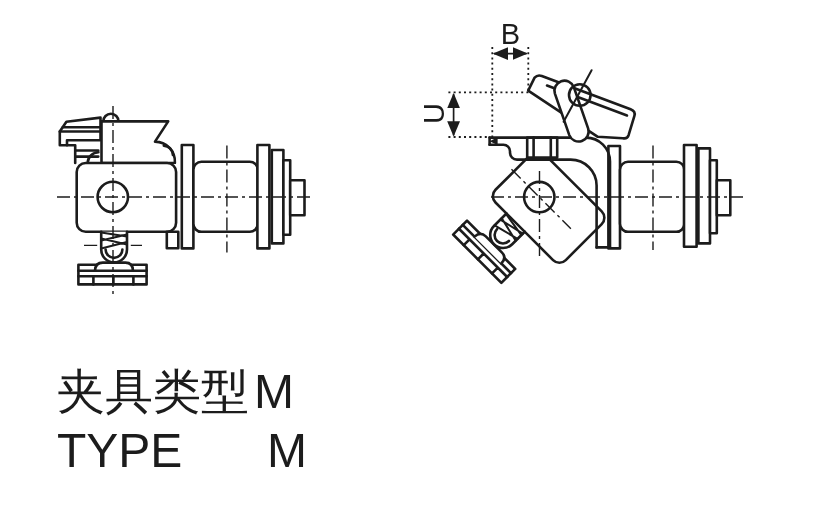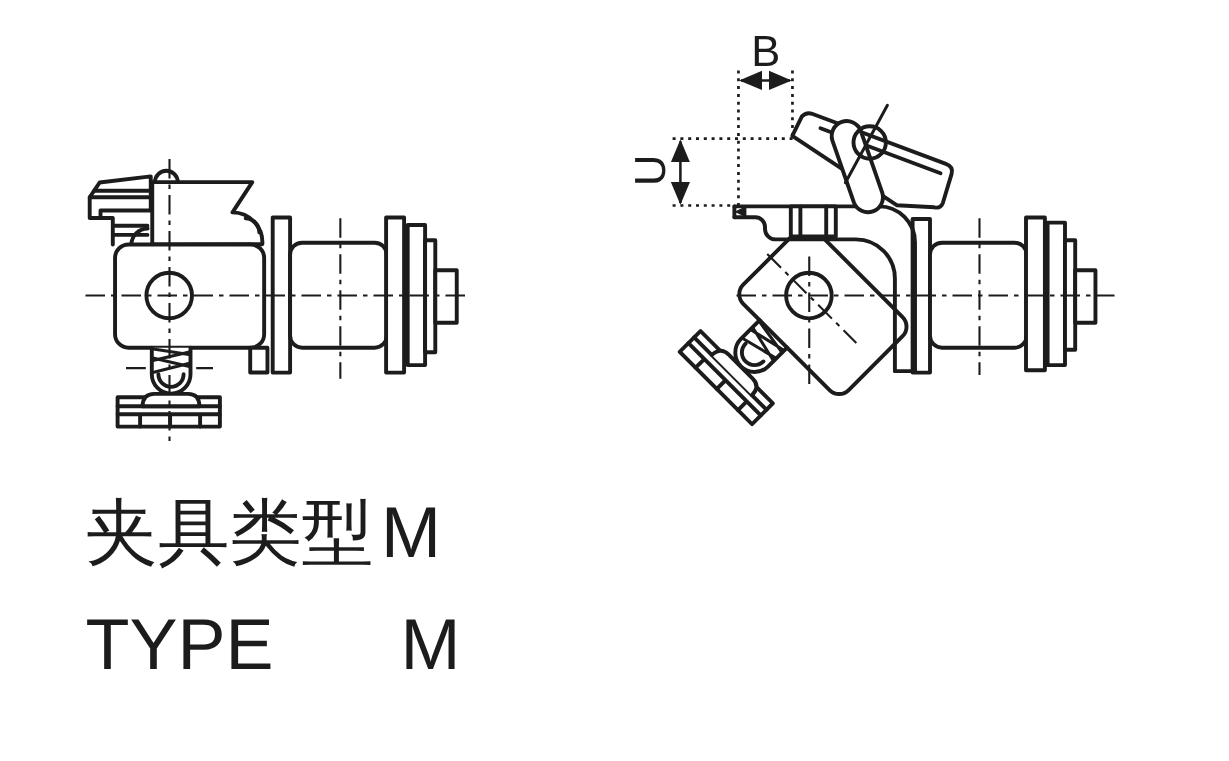--- a/index.html
+++ b/index.html
@@ -119,22 +119,22 @@
     </g>
 
     <g>
       <path class="dot" d="M448.4,92.4 H529 M448.4,137 H489"></path>
       <line class="dim" x1="453.6" y1="94.2" x2="453.6" y2="135.3" marker-start="url(#ah)" marker-end="url(#ah)"></line>
       <text class="lbl" x="433.5" y="113.5" text-anchor="middle" dy="0.35em" transform="rotate(-90 433.5 113.5)">U</text>
     </g>
   </g>
 </svg>
 
-<div class="caption zh" style="left:57px;top:332px;">
+<div class="caption zh" style="left:57px;top:368px;">
   <span>夹具类型</span>
   <span class="val">M</span>
 </div>
-<div class="caption en" style="left:57px;top:407px;">
+<div class="caption en" style="left:57px;top:427px;">
   <span>TYPE</span>
   <span class="val" style="left:210px;">M</span>
 </div>
 
 </div>
 
 </body></html>

